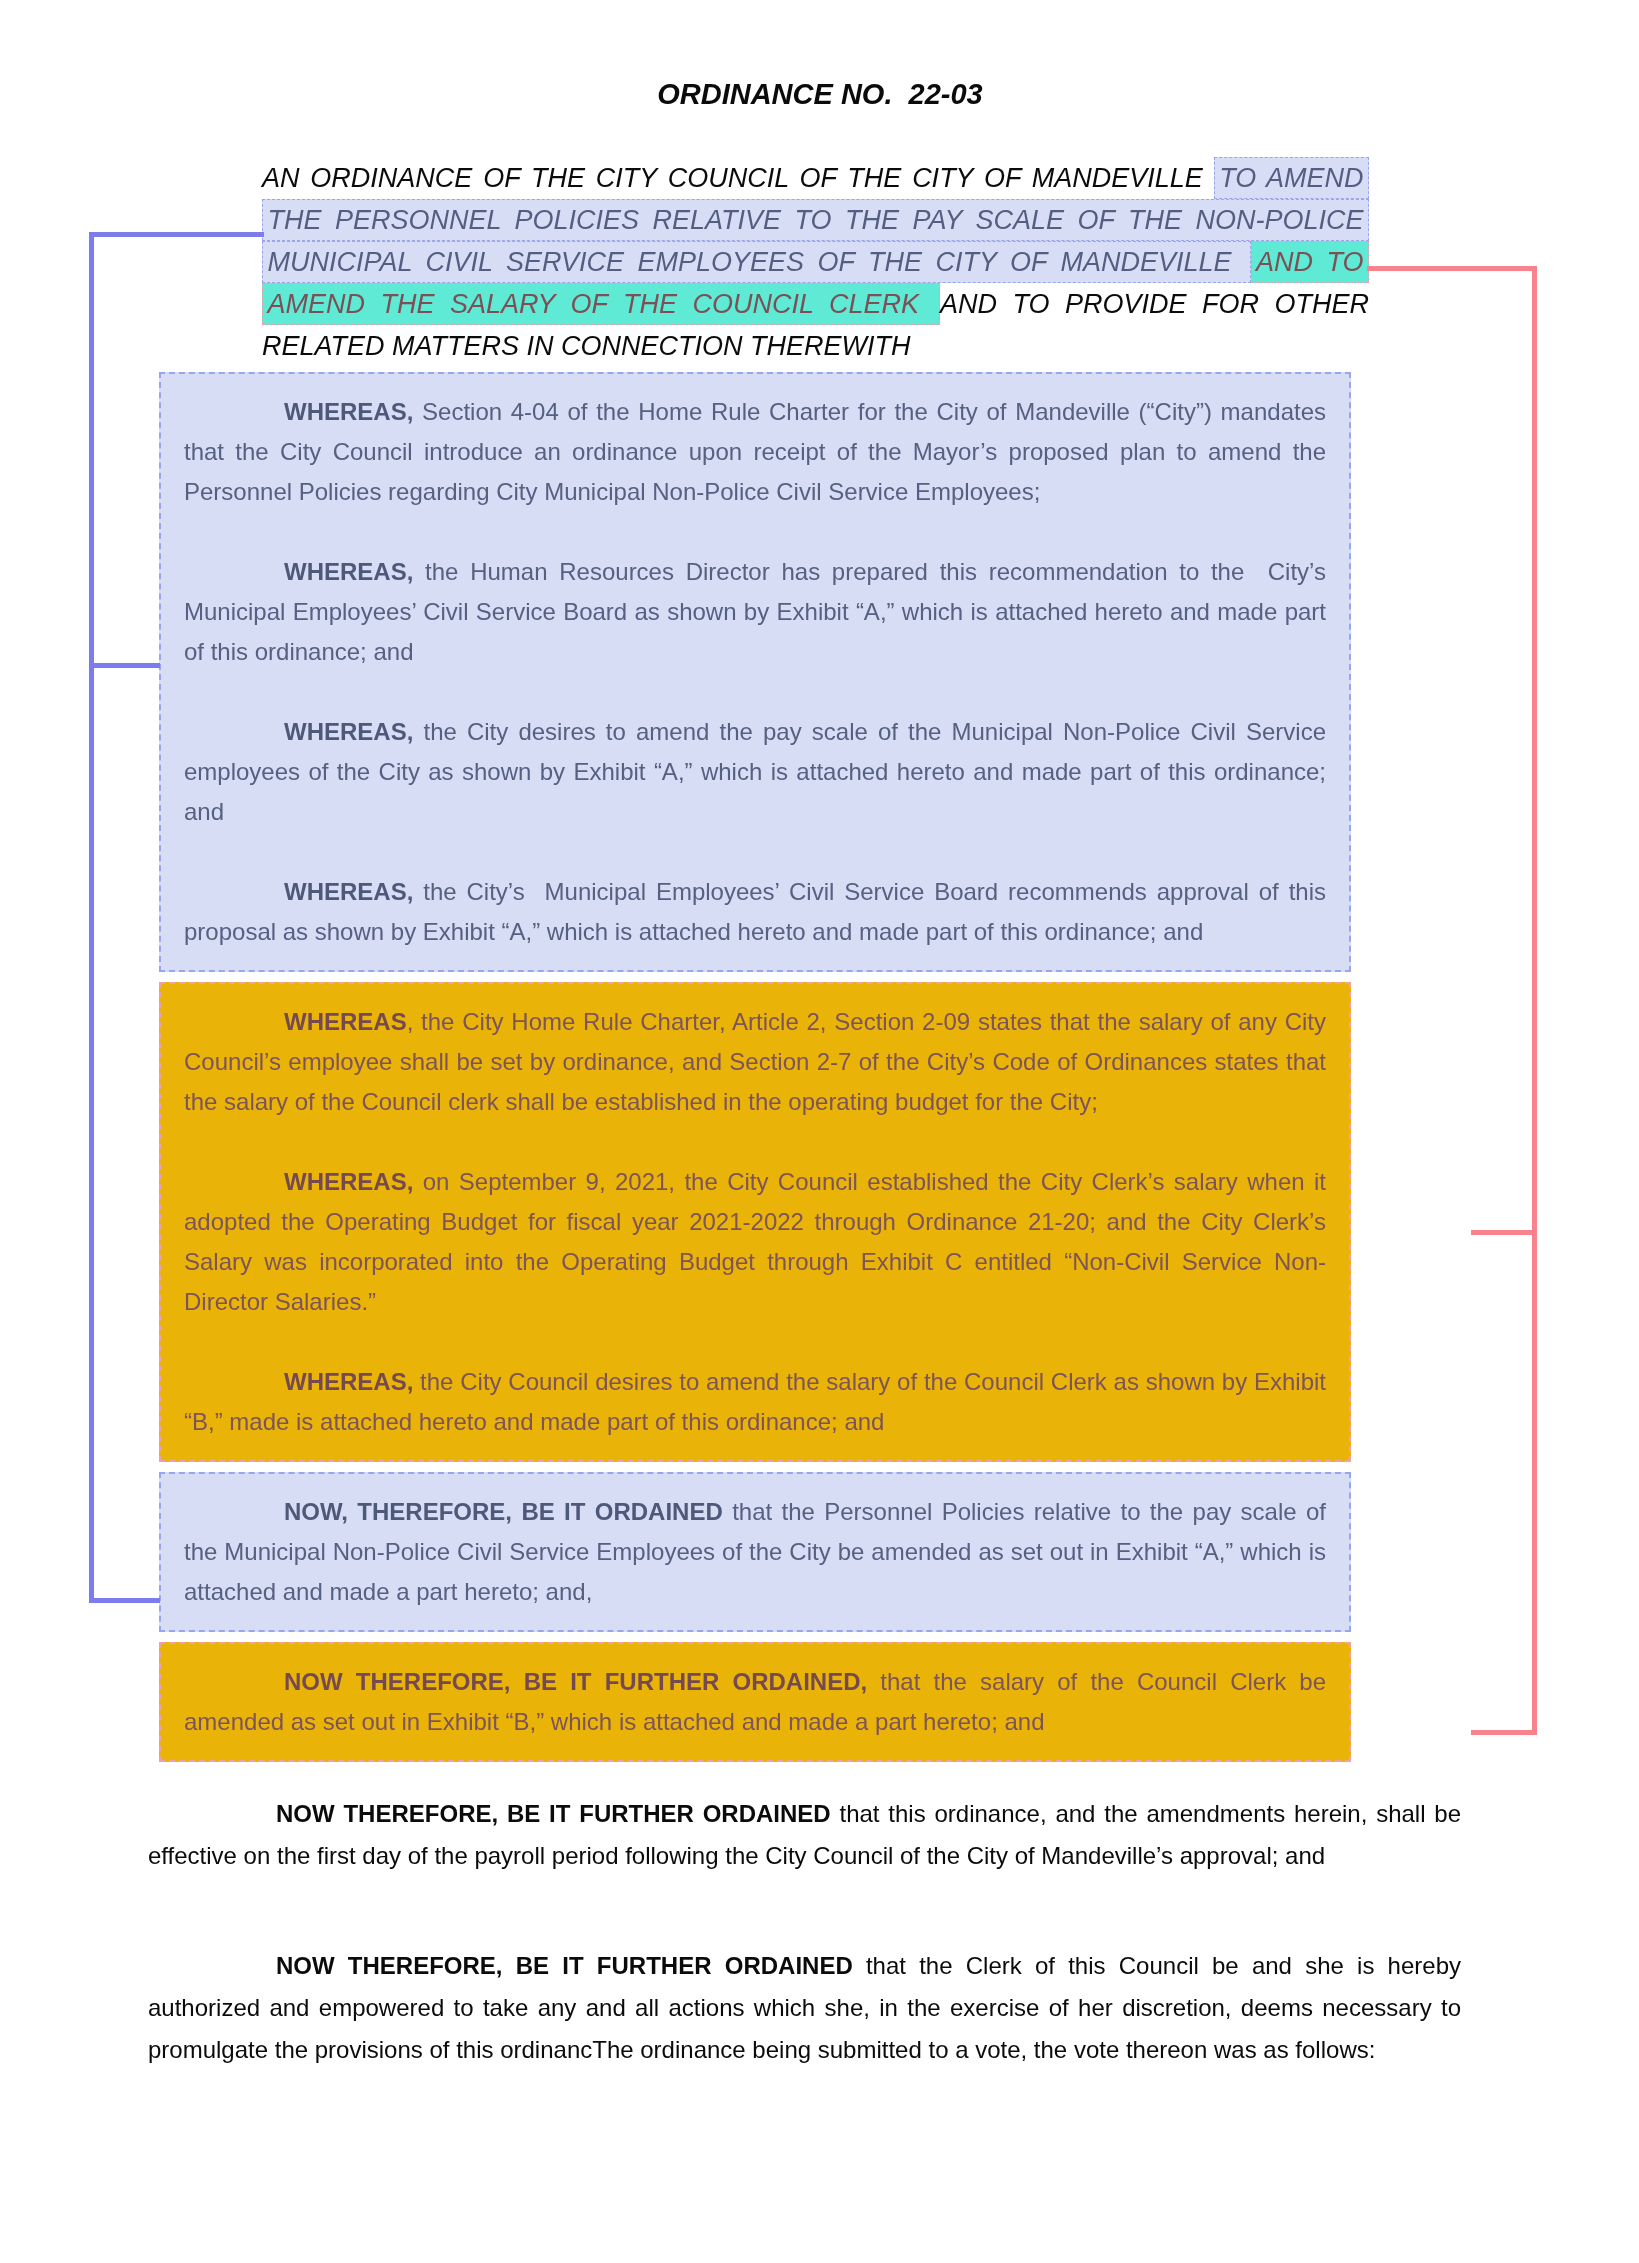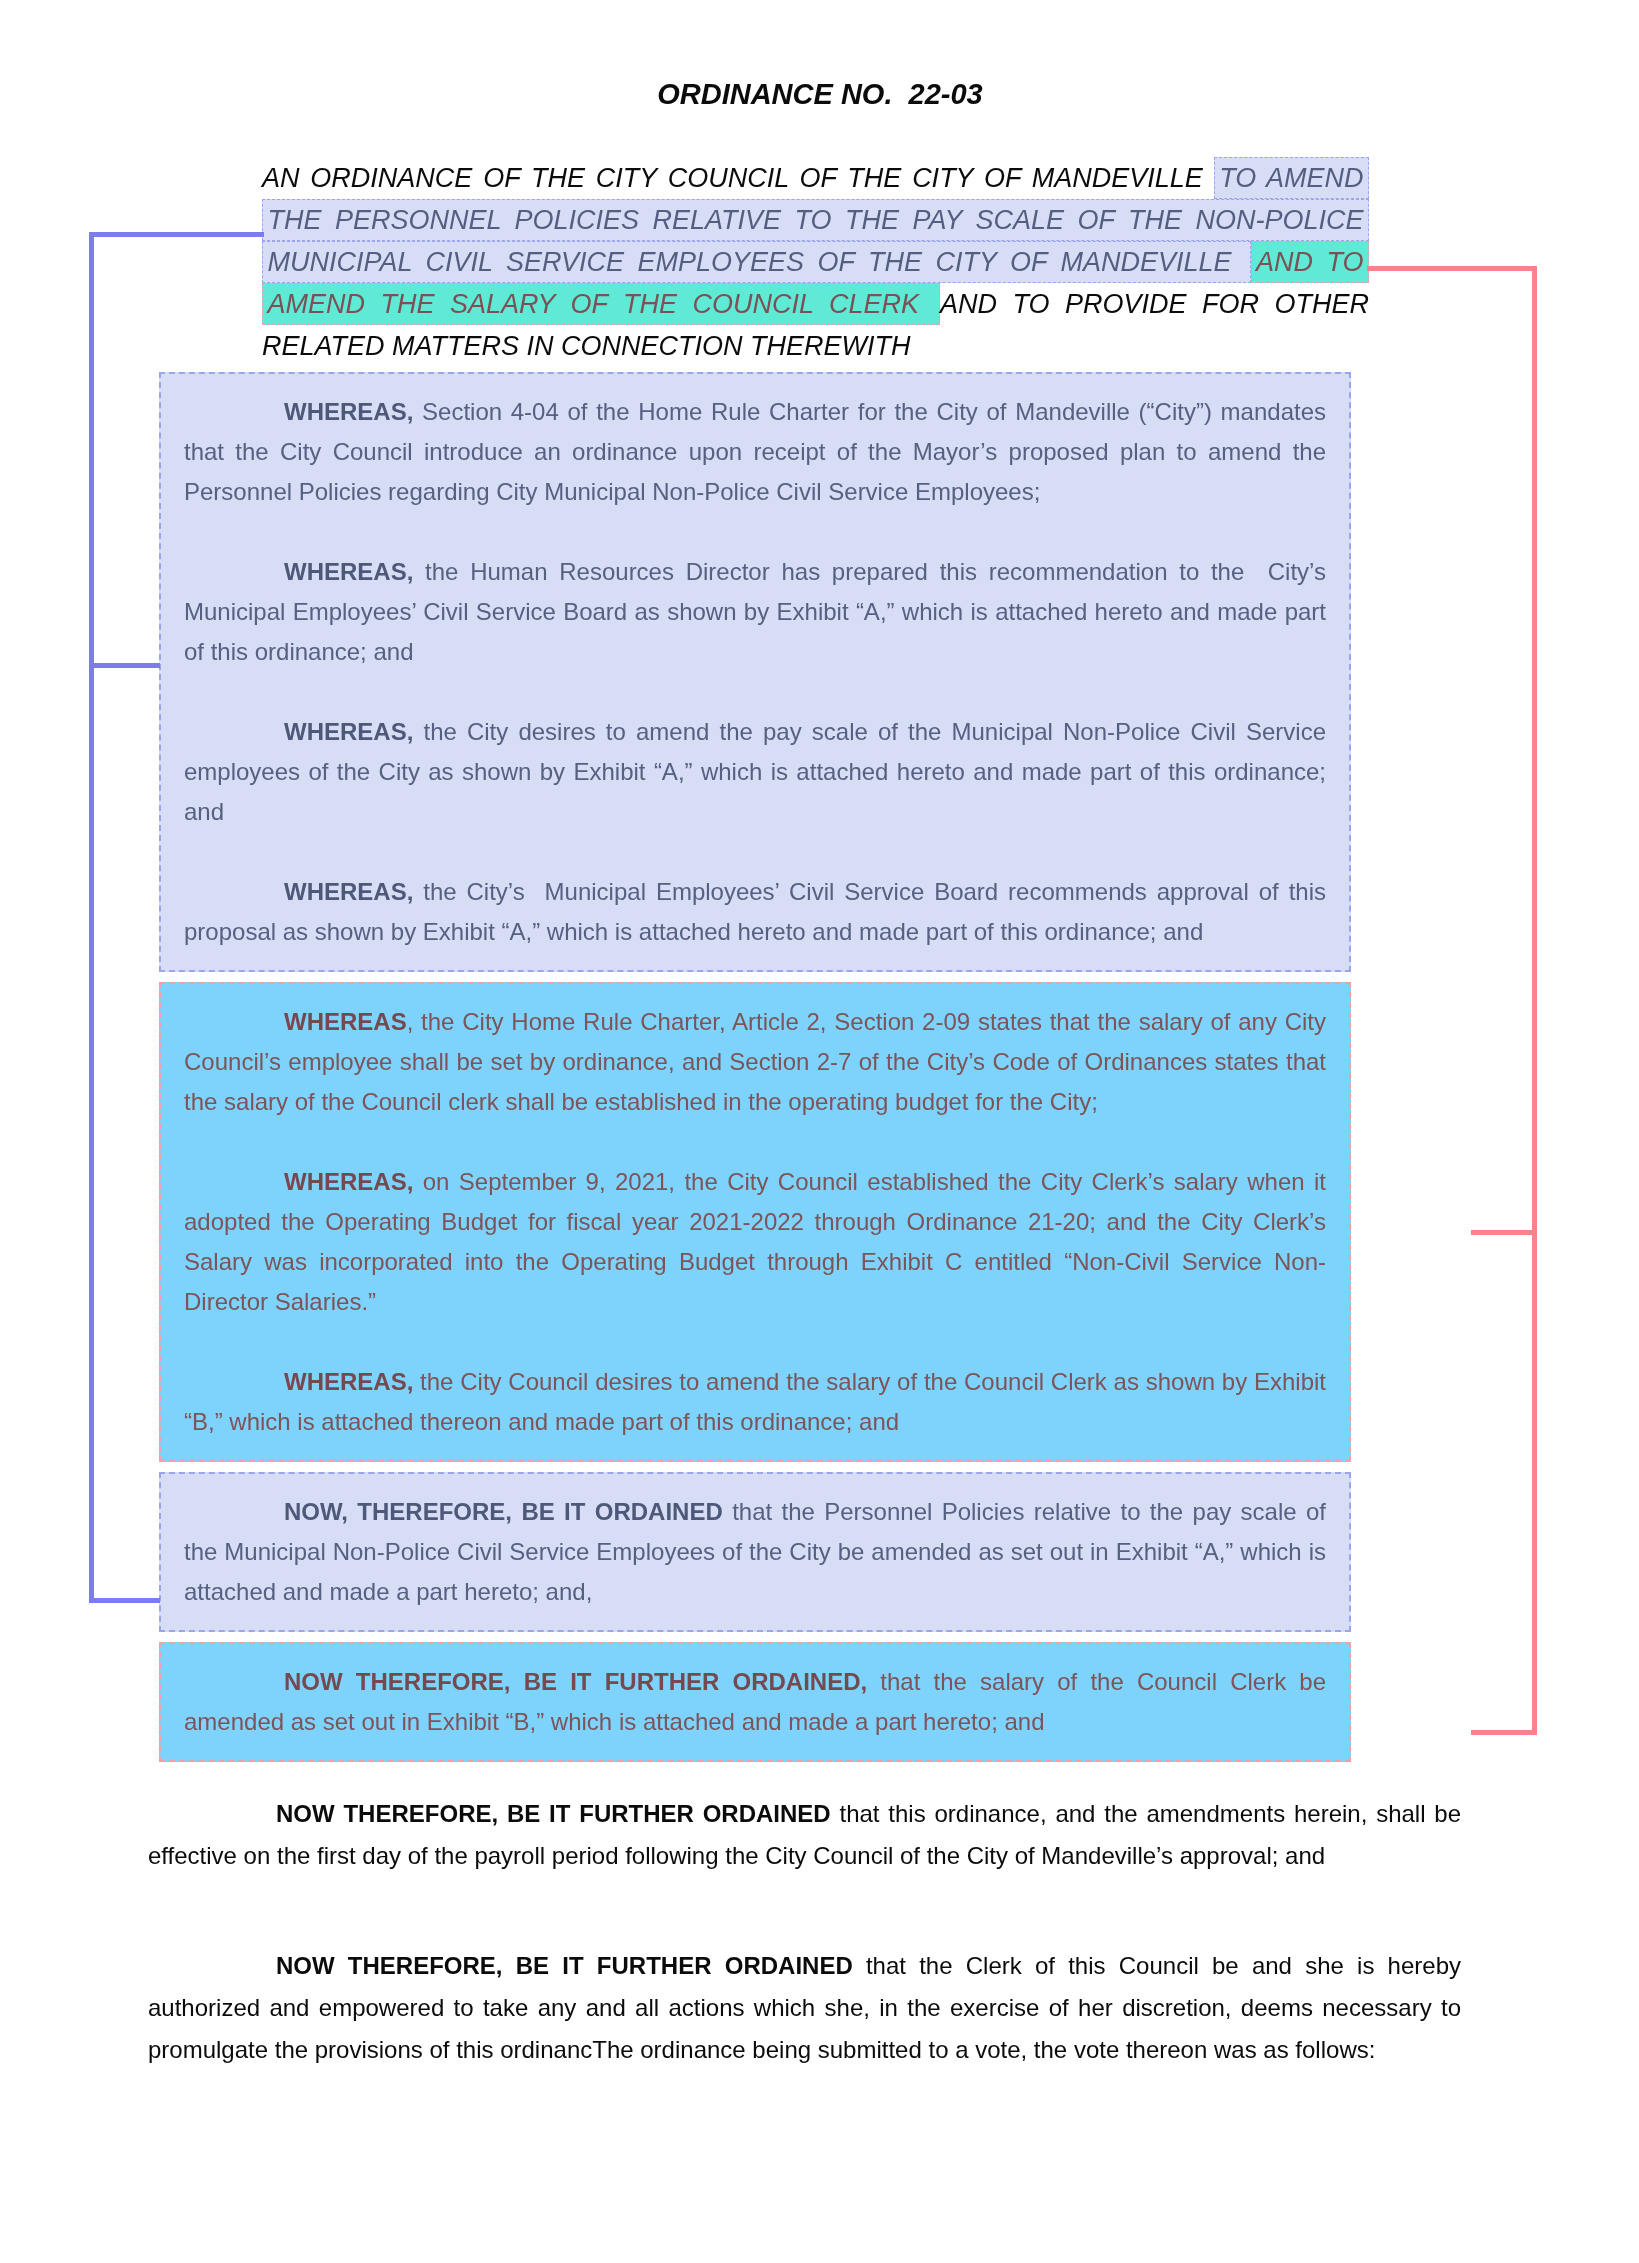--- a/index.html
+++ b/index.html
@@ -50,21 +50,21 @@
   }
   .body-col { margin: 5.3px 0 0 159px; width: 1316px; }
   .block {
     box-sizing: border-box;
     width: 1192px;
     border: 2.7px dashed;
     padding: 18px 23px;
     margin-bottom: 9.8px;
   }
   .block-blue { background: #d8ddf6; border-color: #9aa5ea; color: #566080; }
-  .block-pink { background: #7dd3fc; border-color: #f0a0a8; color: #7d5459; }
+  .block-pink { background: #eab308; border-color: #f0a0a8; color: #7d5459; }
   .block p, .closing p {
     margin: 0;
     font-size: 24px;
     line-height: 40px;
     text-align: justify;
     text-indent: 100px;
     white-space: pre-wrap;
   }
   .block p + p { margin-top: 40px; }
   .block-blue .lead { color: #4e5878; }
@@ -98,21 +98,21 @@
     <section class="block block-blue">
       <p><b class="lead">WHEREAS,</b><span> Section 4-04 of the Home Rule Charter for the City of Mandeville (“City”) mandates that the City Council introduce an ordinance upon receipt of the Mayor’s proposed plan to amend the Personnel Policies regarding City Municipal Non-Police Civil Service Employees;</span></p>
       <p><b class="lead">WHEREAS,</b><span> the Human Resources Director has prepared this recommendation to the  City’s Municipal Employees’ Civil Service Board as shown by Exhibit “A,” which is attached hereto and made part of this ordinance; and</span></p>
       <p><b class="lead">WHEREAS,</b><span> the City desires to amend the pay scale of the Municipal Non-Police Civil Service employees of the City as shown by Exhibit “A,” which is attached hereto and made part of this ordinance; and</span></p>
       <p><b class="lead">WHEREAS,</b><span> the City’s  Municipal Employees’ Civil Service Board recommends approval of this proposal as shown by Exhibit “A,” which is attached hereto and made part of this ordinance; and</span></p>
     </section>
 
     <section class="block block-pink">
       <p><b class="lead">WHEREAS</b><span>, the City Home Rule Charter, Article 2, Section 2-09 states that the salary of any City Council’s employee shall be set by ordinance, and Section 2-7 of the City’s Code of Ordinances states that the salary of the Council clerk shall be established in the operating budget for the City;</span></p>
       <p><b class="lead">WHEREAS,</b><span> on September 9, 2021, the City Council established the City Clerk’s salary when it adopted the Operating Budget for fiscal year 2021-2022 through Ordinance 21-20; and the City Clerk’s Salary was incorporated into the Operating Budget through Exhibit C entitled “Non-Civil Service Non-Director Salaries.”</span></p>
-      <p><b class="lead">WHEREAS,</b><span> the City Council desires to amend the salary of the Council Clerk as shown by Exhibit “B,” which is attached thereon and made part of this ordinance; and</span></p>
+      <p><b class="lead">WHEREAS,</b><span> the City Council desires to amend the salary of the Council Clerk as shown by Exhibit “B,” made is attached hereto and made part of this ordinance; and</span></p>
     </section>
 
     <section class="block block-blue">
       <p><b class="lead">NOW, THEREFORE, BE IT ORDAINED</b><span> that the Personnel Policies relative to the pay scale of the Municipal Non-Police Civil Service Employees of the City be amended as set out in Exhibit “A,” which is attached and made a part hereto; and,</span></p>
     </section>
 
     <section class="block block-pink">
       <p><b class="lead">NOW THEREFORE, BE IT FURTHER ORDAINED,</b><span> that the salary of the Council Clerk be amended as set out in Exhibit “B,” which is attached and made a part hereto; and</span></p>
     </section>
 

